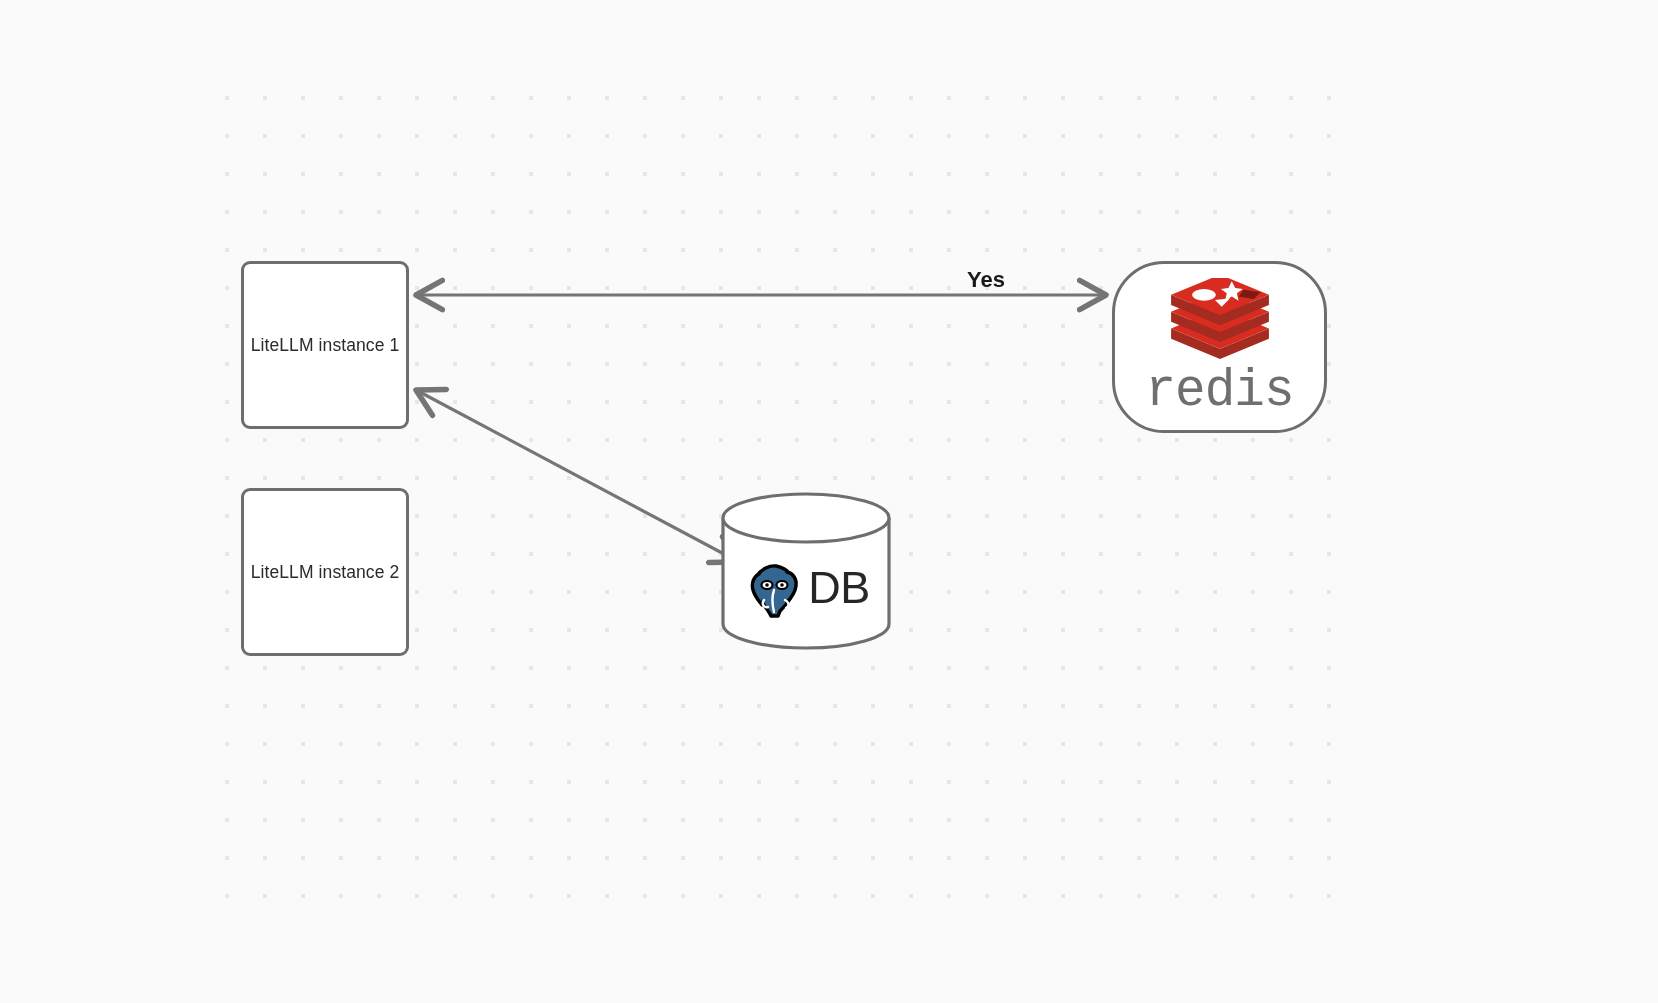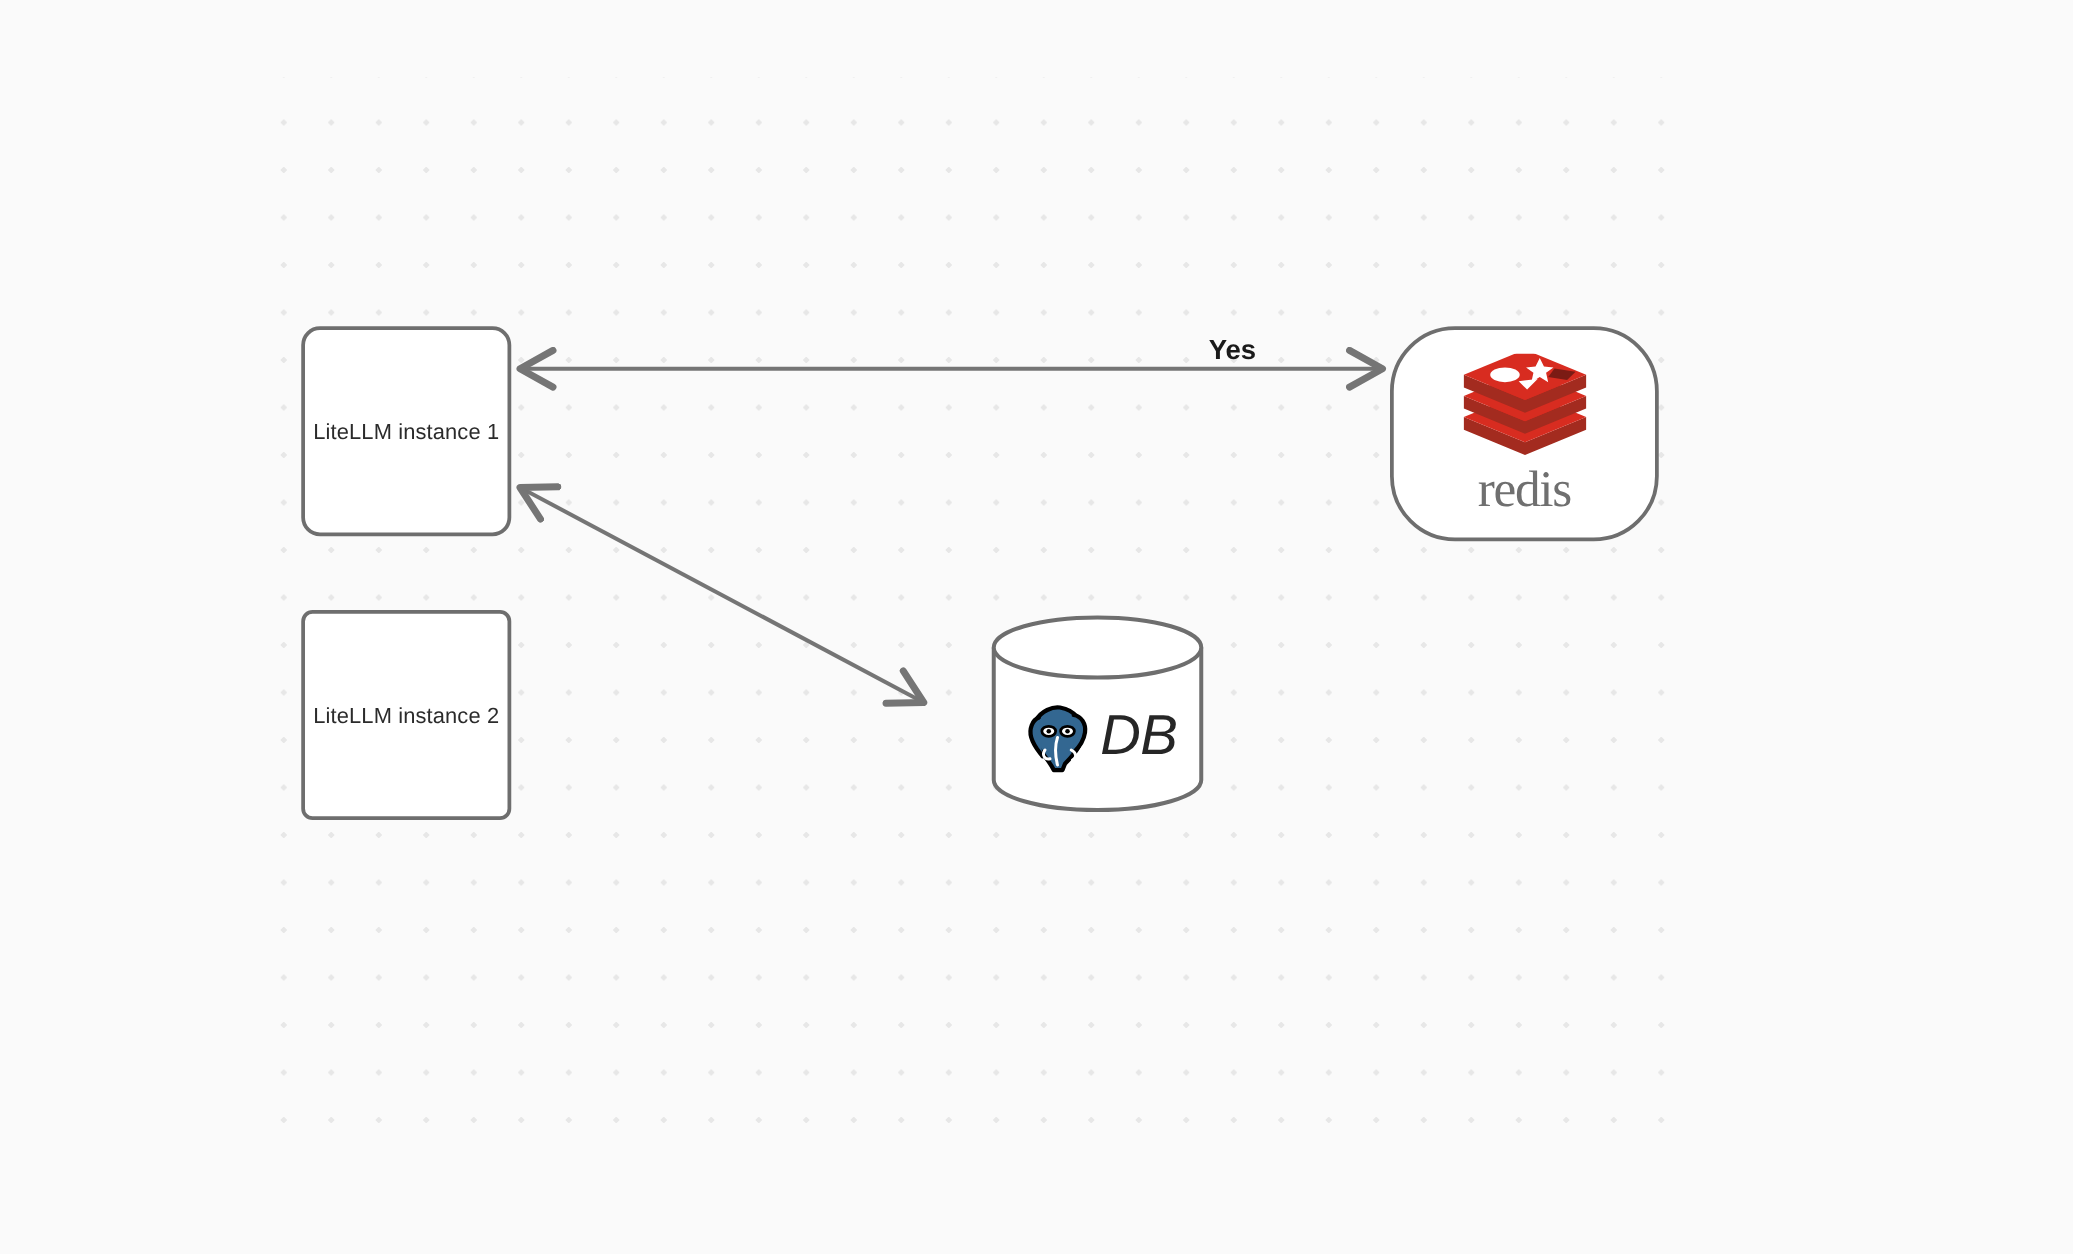--- a/index.html
+++ b/index.html
@@ -60,53 +60,52 @@
   }
   .instance-box {
     border-radius: 9px;
   }
   .instance-label {
     font-size: 17.5px;
     color: #2b2b2b;
     letter-spacing: 0.1px;
     font-family: "Liberation Sans", sans-serif;
   }
-  #node-litellm-1 { left: 241px; top: 261px; width: 168px; height: 168px; border-radius: 15px; }
+  #node-litellm-1 { left: 241px; top: 261px; width: 168px; height: 168px; }
   #node-litellm-2 { left: 241px; top: 488px; width: 168px; height: 168px; }
   #node-litellm-3 { left: 241px; top: 715px; width: 168px; height: 168px; }
 
   
   #node-redis {
     left: 1112px; top: 261px; width: 215px; height: 172px;
     border-radius: 52px;
     flex-direction: column;
     gap: 2px;
   }
   .redis-logo {
     display: flex;
     flex-direction: column;
     align-items: center;
     justify-content: center;
   }
   .redis-wordmark {
-    font-size: 41px;
+    font-size: 51px;
     font-weight: 400;
     color: #6f6f6f;
     letter-spacing: -1px;
     line-height: 1;
     margin-top: 2px;
-    font-family: Liberation Serif, serif;
+    font-family: Liberation Mono, monospace;
   }
 
   
   #node-db {
     position: absolute;
-    left: 792px; top: 492px; width: 172px; height: 158px;
+    left: 720px; top: 492px; width: 172px; height: 158px;
     z-index: 3;
-    font-style: italic;
   }
   .db-inner {
     position: absolute;
     inset: 0;
     display: flex;
     align-items: center;
     justify-content: center;
     gap: 2px;
     padding-top: 34px;
     box-sizing: border-box;

